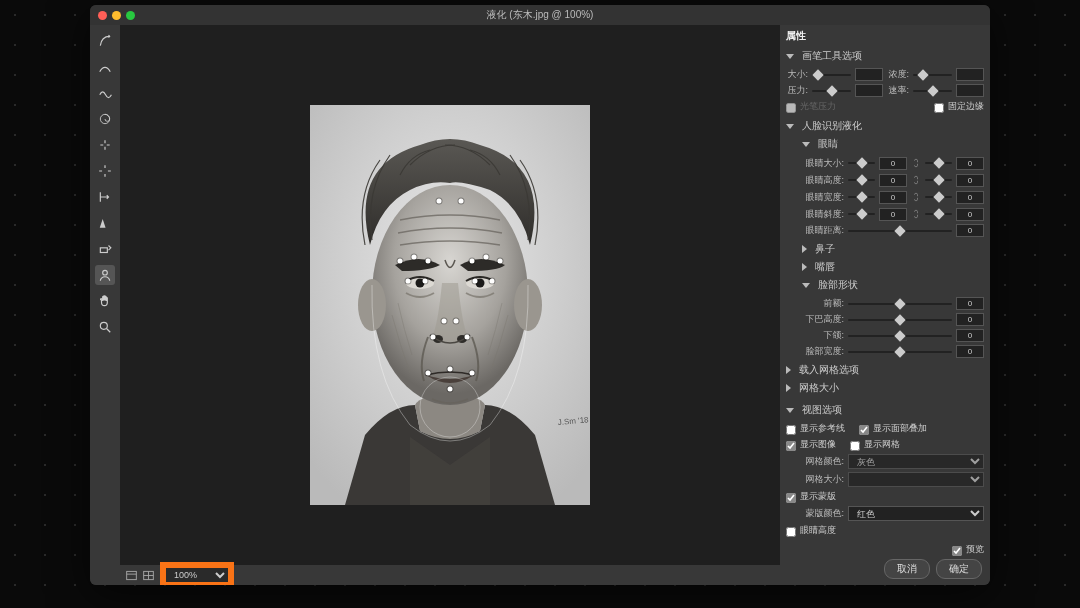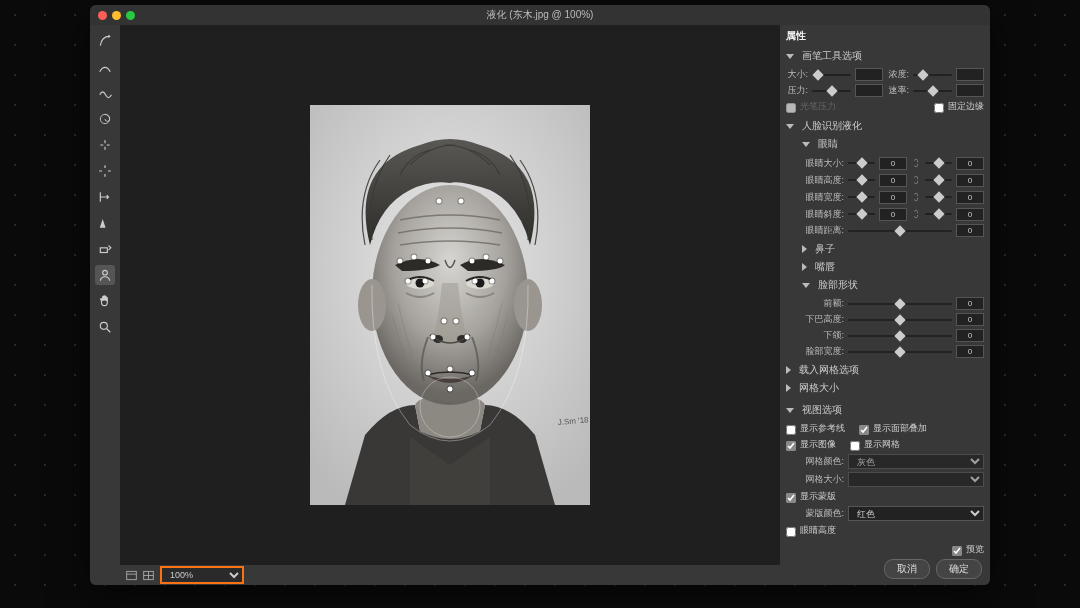--- a/index.html
+++ b/index.html
@@ -20,21 +20,21 @@
 .tool svg{width:14px;height:14px;}
 .tool.active{background:#555;}
 .canvas{flex:1;background:#1f1f1f;display:flex;align-items:center;justify-content:center;position:relative;}
 .img-stage{width:280px;height:400px;background:#d0d0d0;overflow:hidden;position:relative;}
 .portrait{width:100%;height:100%;}
 .portrait svg{width:100%;height:100%;}
 .marker{position:absolute;width:5px;height:5px;background:#fff;border-radius:50%;transform:translate(-50%,-50%);box-shadow:0 0 0 1px rgba(0,0,0,.3);}
 .overlay-line{position:absolute;pointer-events:none;}
 .statusbar{position:absolute;bottom:0;left:0;height:20px;background:#383838;width:calc(100% - 0px);display:flex;align-items:center;padding:0 6px;gap:6px;color:#aaa;font-size:9px;}
 .statusbar .icon{width:11px;height:11px;}
-.zoom-sel{background:#2a2a2a;border:2px solid #f97316;color:#ccc;font-size:9px;padding:1px 32px 1px 4px;}
+.zoom-sel{background:#2a2a2a;border:6px solid #f97316;color:#ccc;font-size:9px;padding:1px 14px 1px 4px;}
 .panel{width:210px;background:#383838;color:#ccc;font-size:10px;overflow-y:auto;padding:4px 6px 40px 6px;}
 .panel::-webkit-scrollbar{width:6px;}
 .panel::-webkit-scrollbar-thumb{background:#555;}
 .ptitle{font-size:10px;color:#eee;margin-bottom:2px;font-weight:600;}
 .sect{margin-top:4px;}
 .sect-head{display:flex;align-items:center;gap:8px;cursor:pointer;padding:2px 0;}
 .tri{display:inline-block;width:0;height:0;}
 .tri.down{border-left:4px solid transparent;border-right:4px solid transparent;border-top:5px solid #bbb;}
 .tri.right{border-top:4px solid transparent;border-bottom:4px solid transparent;border-left:5px solid #bbb;}
 .row{display:flex;align-items:center;gap:4px;margin:3px 0;}

